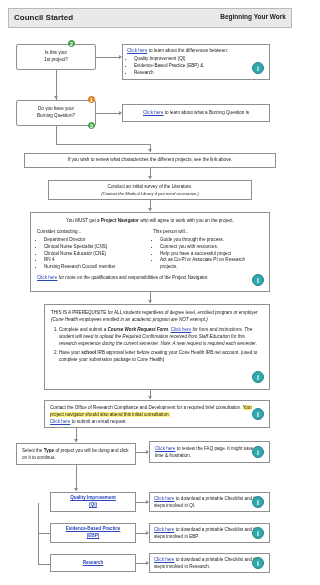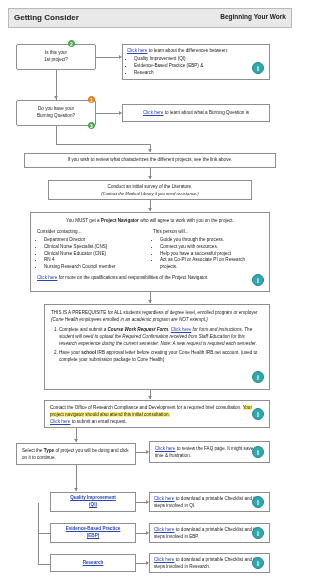--- a/index.html
+++ b/index.html
@@ -121,21 +121,21 @@
   .col2 > div { flex: 1; }
   .hl { background: #fff27a; }
   .small { font-size: 4.2px; }
 </style>
 </head>
 <body>
 
 <div id="page">
 
   <div class="header">
-    <div class="header-title">Getting Consider</div>
+    <div class="header-title">Council Started</div>
     <div class="header-right">Beginning Your Work</div>
   </div>
 
   <div class="dbox" style="left:16px; top:44px; width:80px; height:26px;">
     <span style="white-space:pre-line;">Is this your
 1st project?</span>
   </div>
 
   <div class="badge badge-green badge-sm" style="left:68px; top:40px;">
     <span>2</span>

